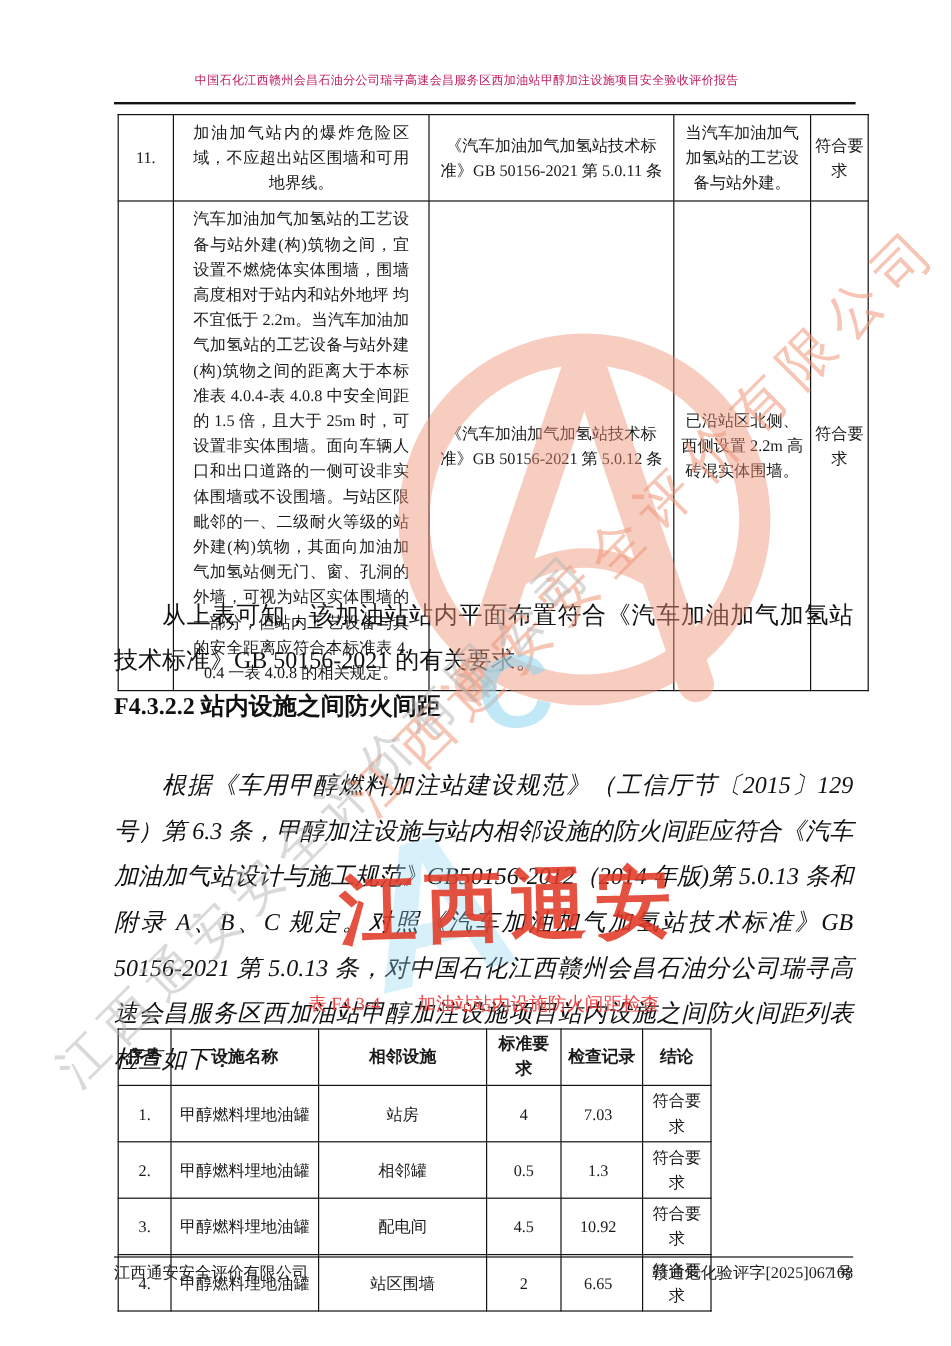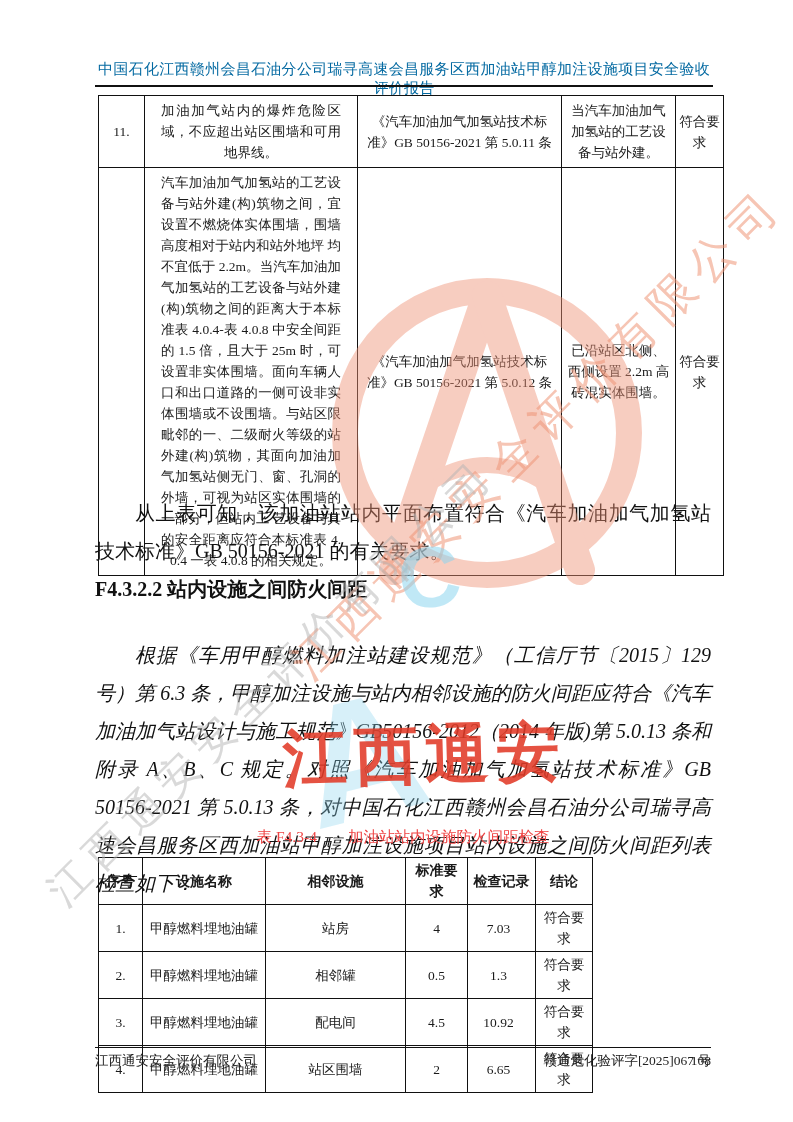--- a/index.html
+++ b/index.html
@@ -8,23 +8,23 @@
     position:relative;
     width:793px; height:1122px;
     margin:0 auto;
     background:#ffffff;
     font-family:"Liberation Serif", serif;
     color:#1a1a1a;
     overflow:hidden;
   }
   
   .doc-header {
-    position:absolute; top:60px; left:95px; width:618px;
-    text-align:center; font-size:15px; letter-spacing:0.3px;
-    color:#0369a1;
+    position:absolute; top:60px; left:80px; width:618px;
+    text-align:center; font-size:10px; letter-spacing:0.3px;
+    color:#be185d;
   }
   .header-rule {
     position:absolute; top:85px; left:95px; width:618px;
     border-top:2px solid #111;
   }
   
   table { border-collapse:collapse; table-layout:fixed; background:transparent; }
   td, th {
     border:1.4px solid #111;
     font-size:13.5px; line-height:21px;

